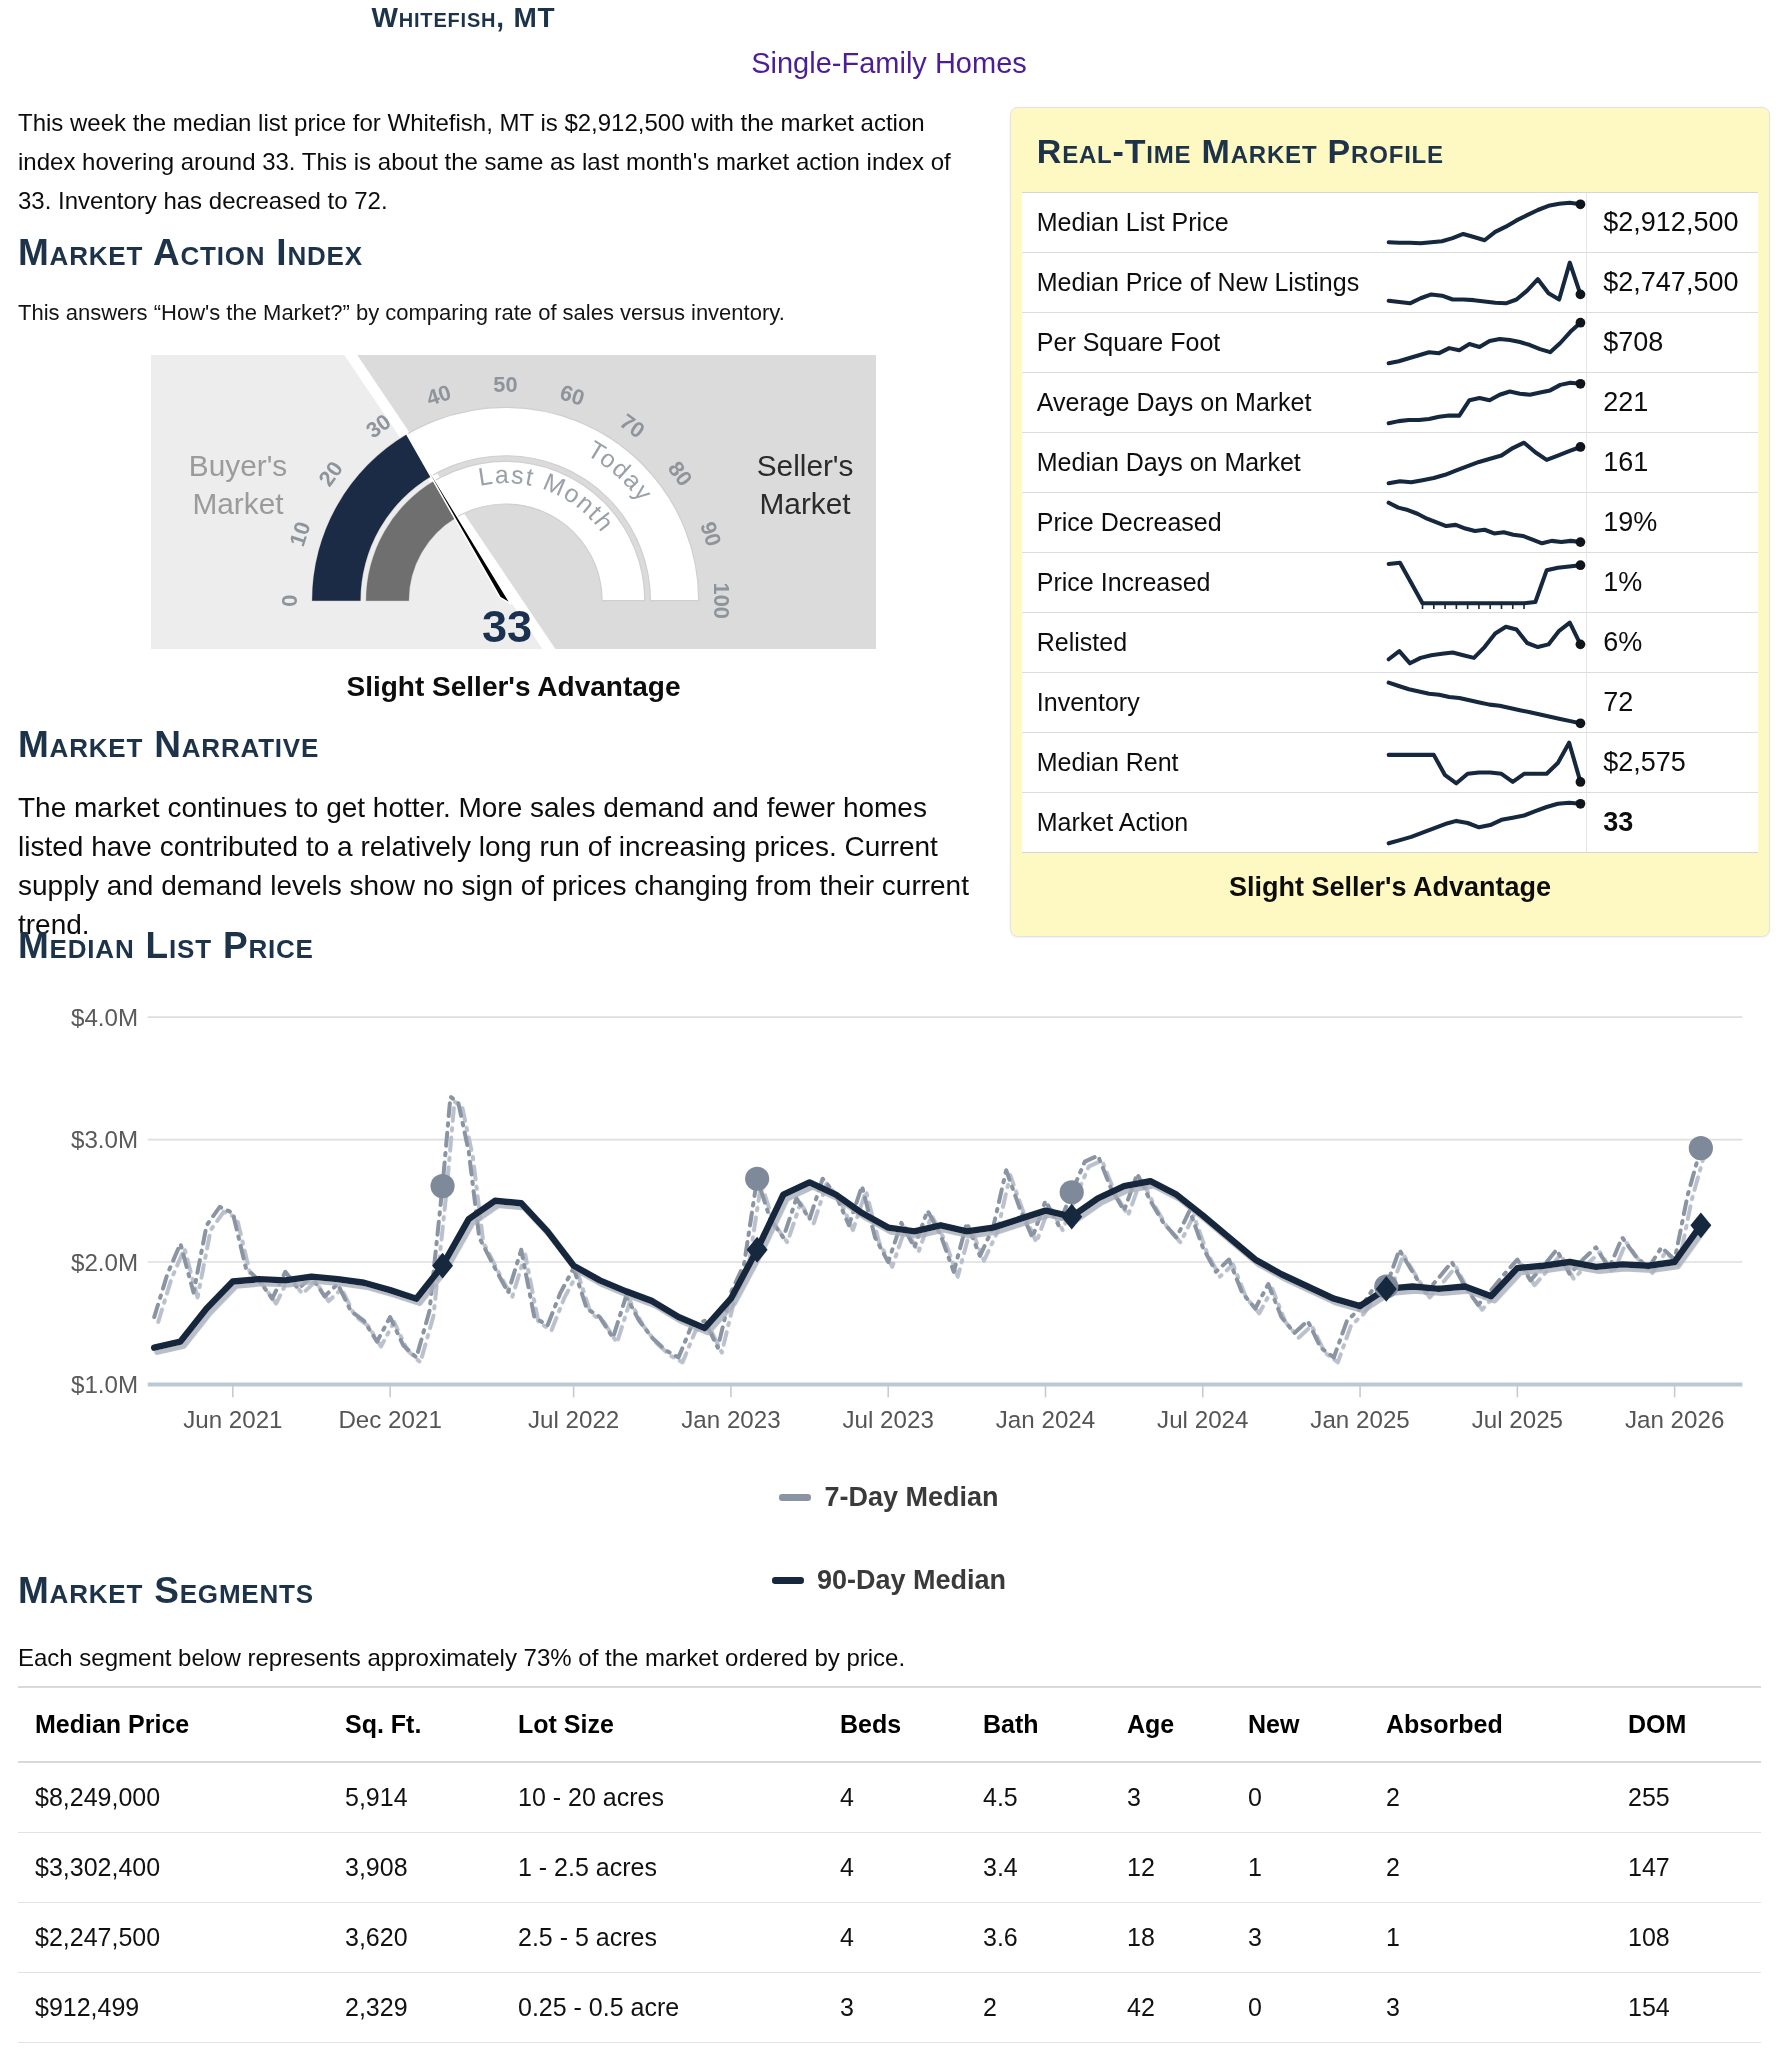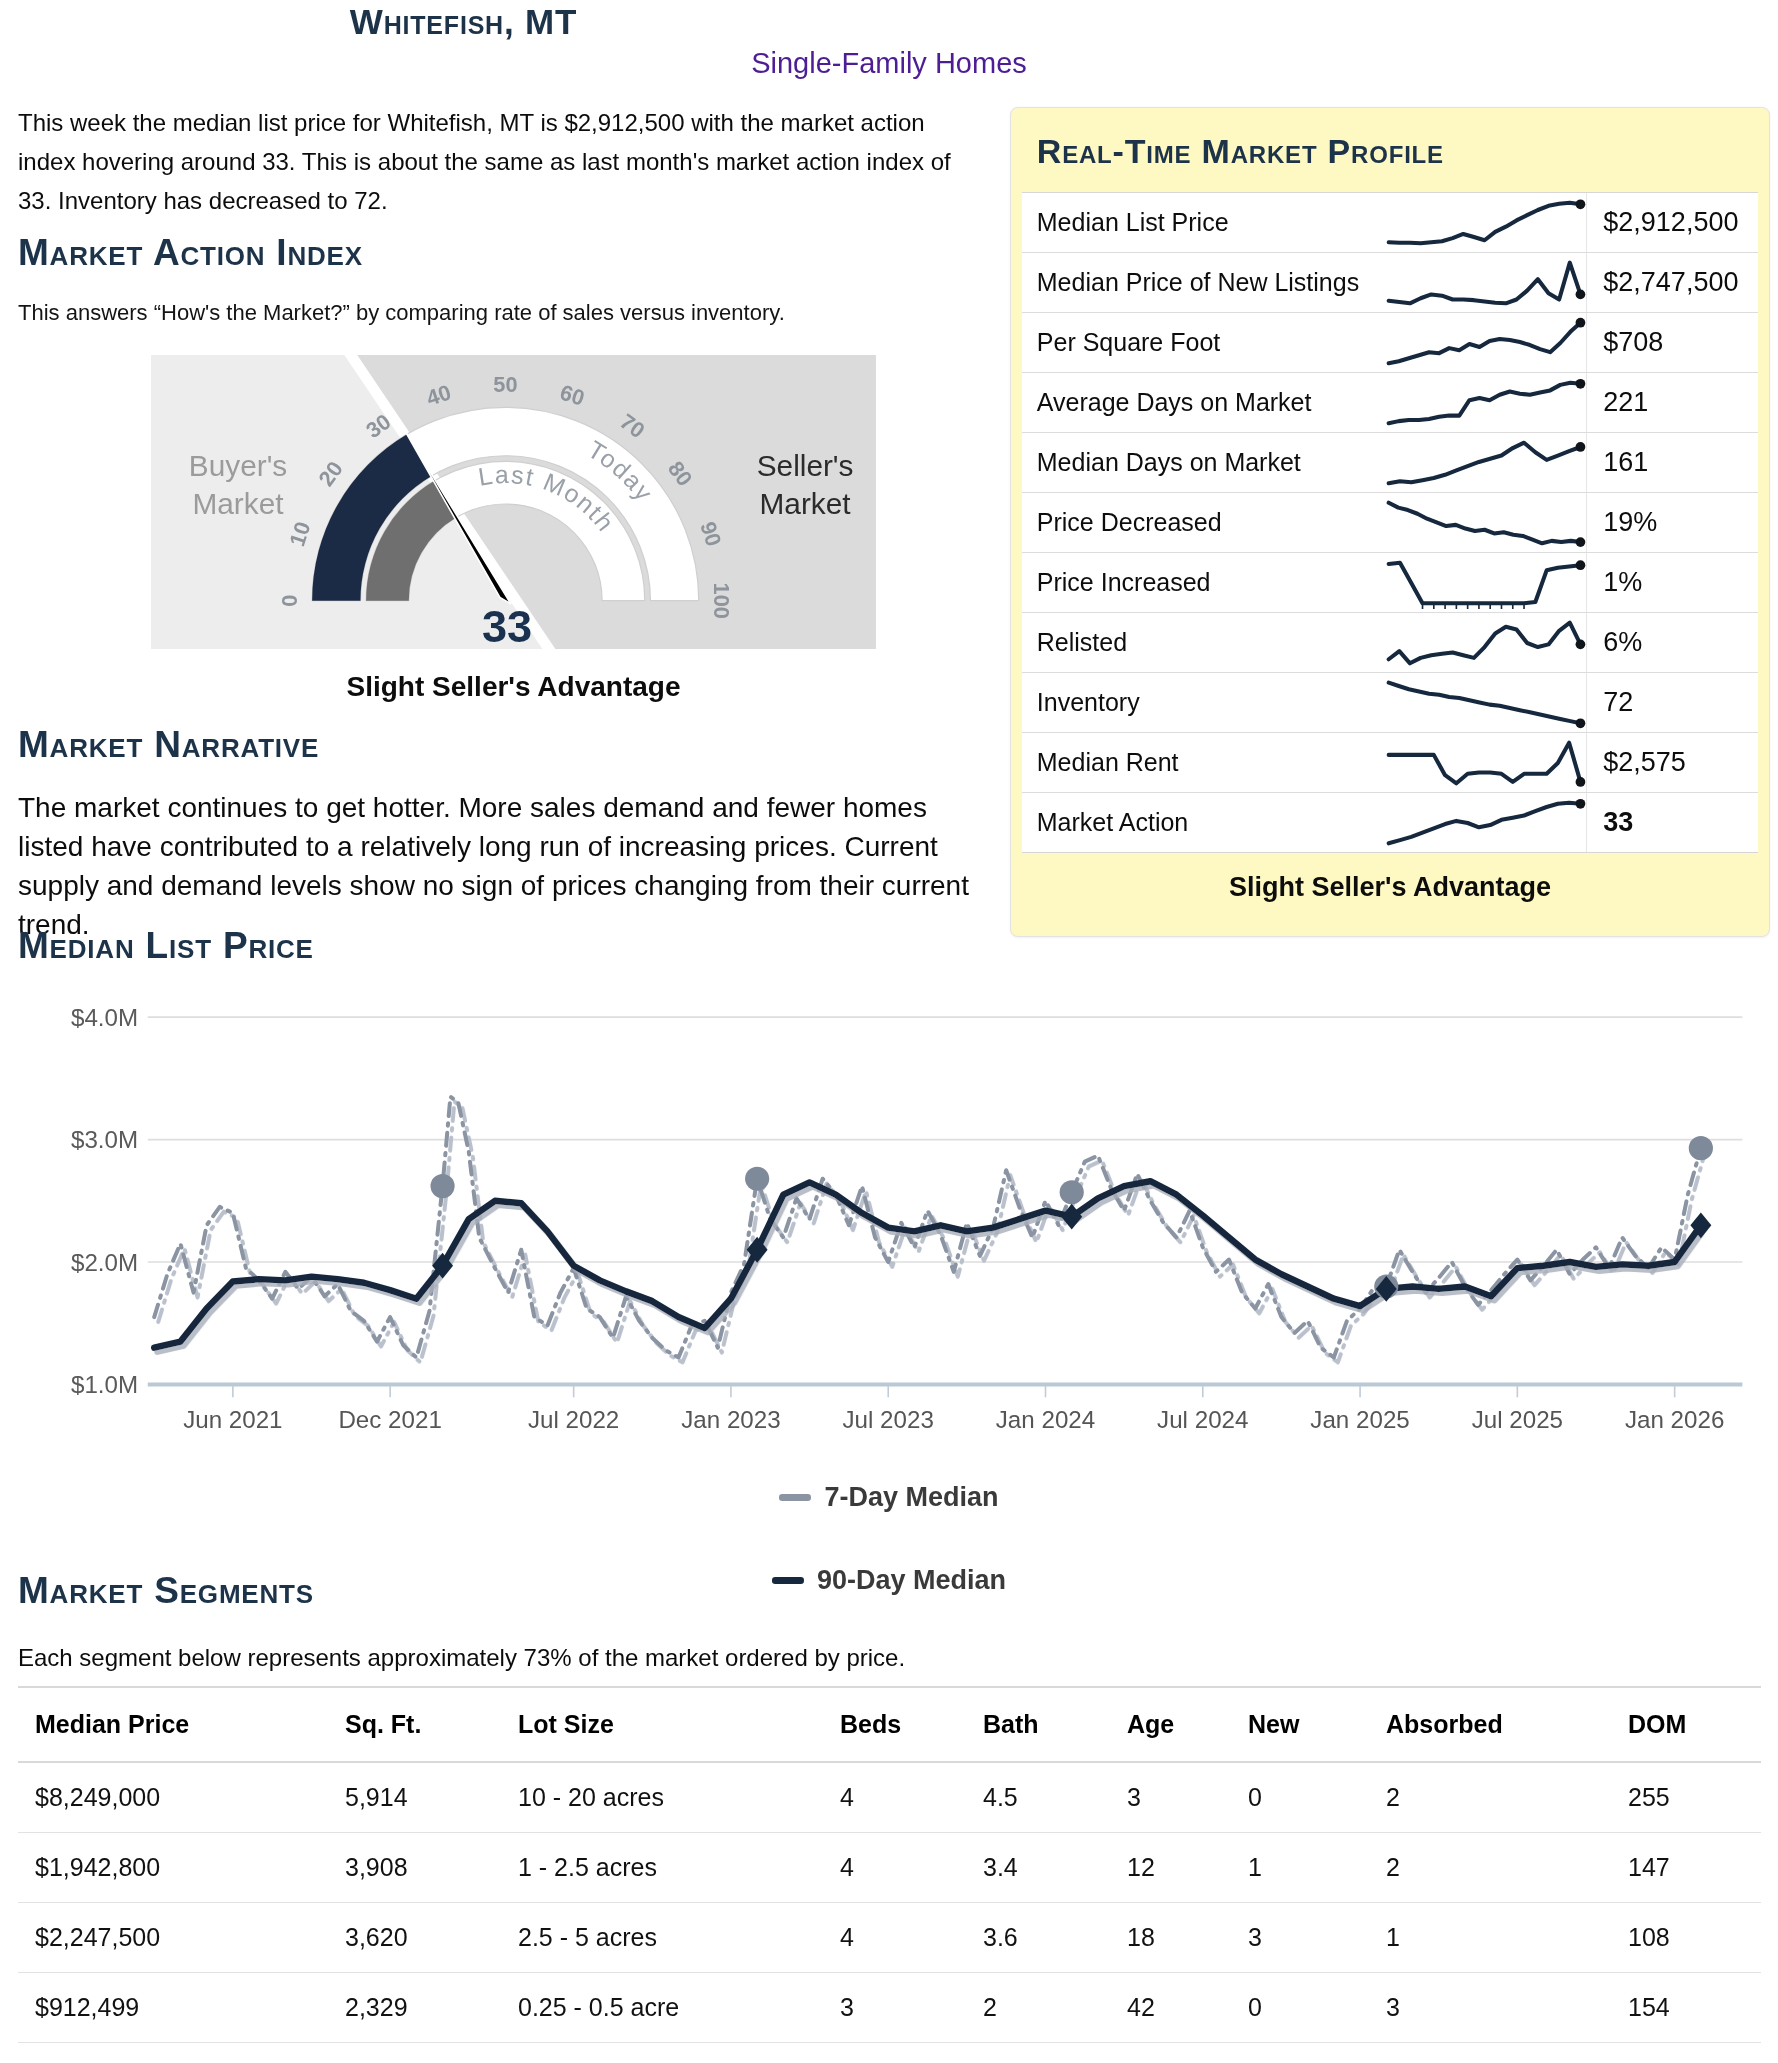--- a/index.html
+++ b/index.html
@@ -1,20 +1,20 @@
 <!DOCTYPE html>
 <html style="font-size:13px"><head>
 <meta charset="utf-8">
 <style>
   html,body{margin:0;padding:0;background:#fff;}
   .page{position:relative;width:1778px;height:2064px;background:#fff;overflow:hidden;
         font-family:"Liberation Sans",sans-serif;color:#111;}
   .abs{position:absolute;}
   .sc-head{font-variant:small-caps;font-weight:700;color:#1d3349;letter-spacing:0.8px;text-align:right;}
-  .page-title{left:0;top:1.6px;width:927px;text-align:center;font-size:35px;}
+  .page-title{left:0;top:1.6px;width:927px;text-align:center;font-size:28px;}
   .page-subtitle{left:0;top:47px;width:1778px;text-align:center;font-size:29px;color:#4c1d95;}
   .intro{left:18px;top:103px;width:963px;font-size:24px;line-height:39px;color:#0c0c0c;}
   .h-mai{left:18px;top:232px;font-size:37px;}
   .mai-desc{left:18px;top:300px;width:927px;font-size:22px;color:#141414;}
   .gauge-wrap{left:151px;top:355px;}
   .gauge-status{left:151px;top:671px;width:725px;text-align:center;font-size:28px;font-weight:700;color:#0d0d0d;}
   .h-narr{left:18px;top:724px;font-size:37px;}
   .narr{left:18px;top:788px;width:967px;font-size:28px;line-height:39px;color:#0c0c0c;}
   .h-mlp{left:18px;top:925px;font-size:37px;}
   .chart-wrap{left:18px;top:993px;}
@@ -292,21 +292,21 @@
         <div>5,914</div>
       <div>10 - 20 acres</div>
         <div>4</div>
       <div>4.5</div>
         <div>3</div>
       <div>0</div>
         <div>2</div>
       <div>255</div>
     </div>
     <div class="trow">
-      <div>$1,942,800</div>
+      <div>$3,302,400</div>
         <div>3,908</div>
       <div>1 - 2.5 acres</div>
         <div>4</div>
       <div>3.4</div>
         <div>12</div>
       <div>1</div>
         <div>2</div>
       <div>147</div>
     </div>
     <div class="trow">

